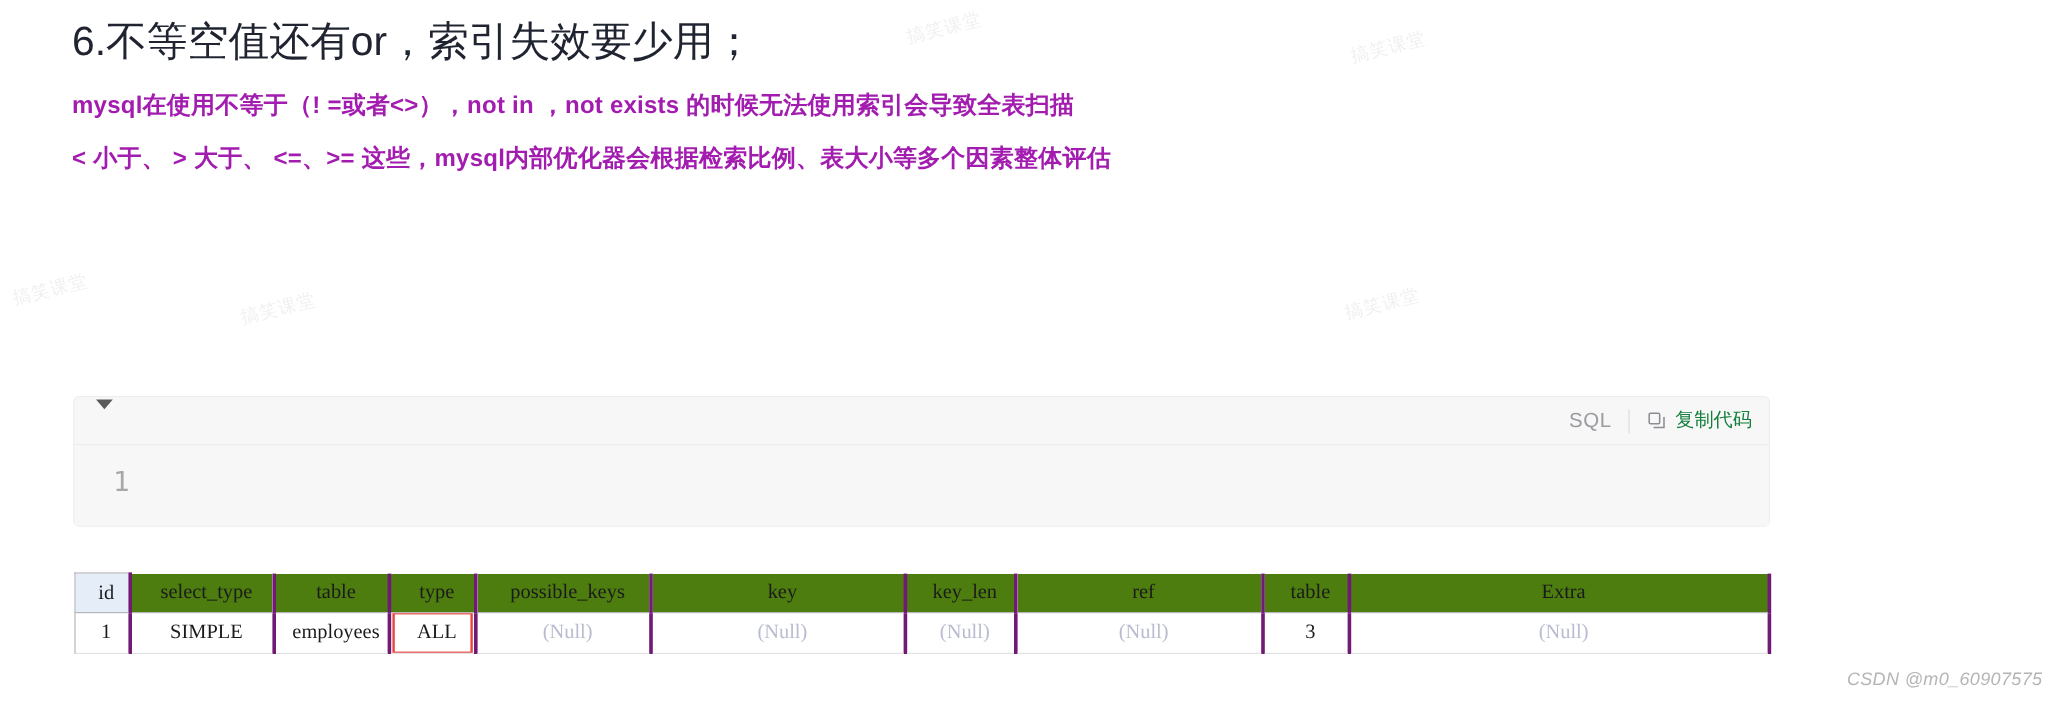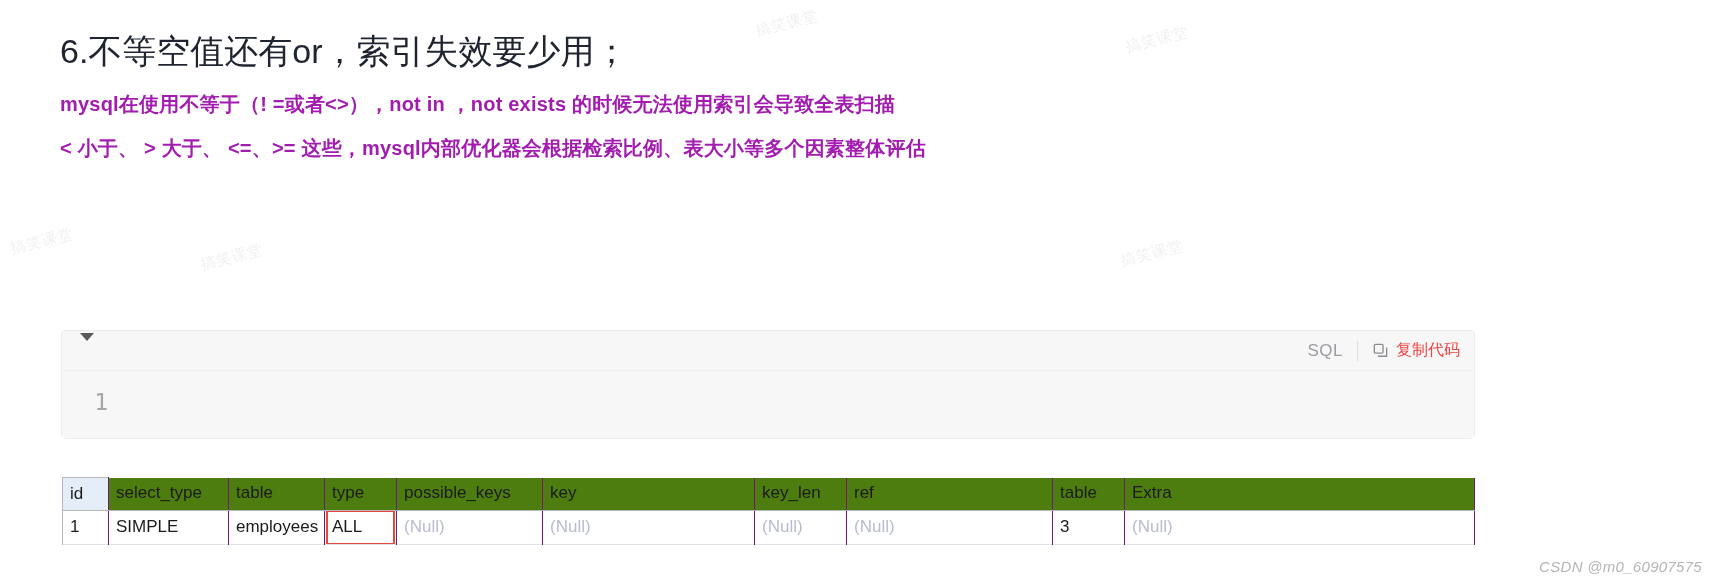--- a/index.html
+++ b/index.html
@@ -31,21 +31,20 @@
   .wm-3 { left: 10px;   top: 232px; }
   .wm-4 { left: 200px;  top: 248px; }
   .wm-5 { left: 1120px; top: 244px; }
 
   
   .prose {
     position: absolute;
     left: 60px;
     top: 0px;
     width: 1620px;
-    margin-top: 16px;
   }
   .heading-line {
     font-size: 34px;
     color: #1f2430;
     line-height: 1;
     padding-top: 18px;
     white-space: nowrap;
   }
   .body-line {
     font-size: 20px;
@@ -95,21 +94,21 @@
   .tb-sep {
     width: 1px;
     height: 20px;
     background: #dcdcdf;
   }
   .copy-btn {
     display: flex;
     align-items: center;
     gap: 7px;
     padding-left: 14px;
-    color: #ef4444;
+    color: #15803d;
     font-size: 16px;
     cursor: pointer;
   }
   .copy-ico svg { display: block; }
 
   .code-body {
     padding: 16px 0 20px 0;
     background: #f7f7f8;
   }
   .code-line {
@@ -140,26 +139,27 @@
     width: 1412px;
     font-size: 17px;
     color: #1b1b1b;
   }
   .rgrid {
     border-collapse: collapse;
     table-layout: fixed;
     width: 1412px;
   }
   .rgrid th, .rgrid td {
-    text-align: left;
+    text-align: center;
     font-weight: normal;
     padding: 3px 0 4px 7px;
-    border-right: 1px solid #701a75;
+    border-right: 3px solid #701a75;
     white-space: nowrap;
     overflow: hidden;
+    font-family: Liberation Serif, serif;
   }
   .rgrid thead th {
     border-bottom: 1px solid #b6b6bb;
     background: #4d7c0f;
     height: 25px;
   }
   .rgrid thead th.hcol-id {
     background: #e5edf8;
     border-left: 1px solid #b6b6bb;
     border-top: 1px solid #b6b6bb;

